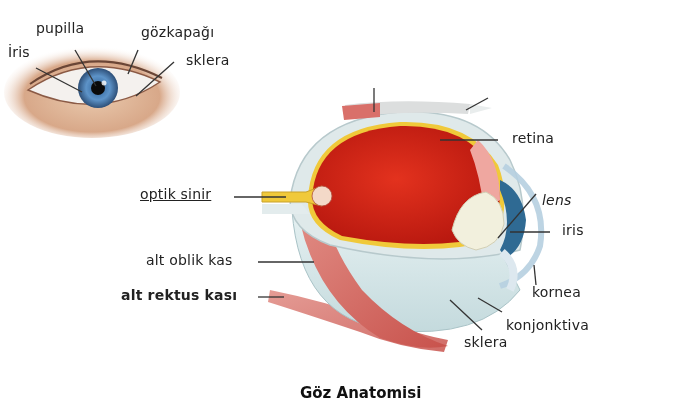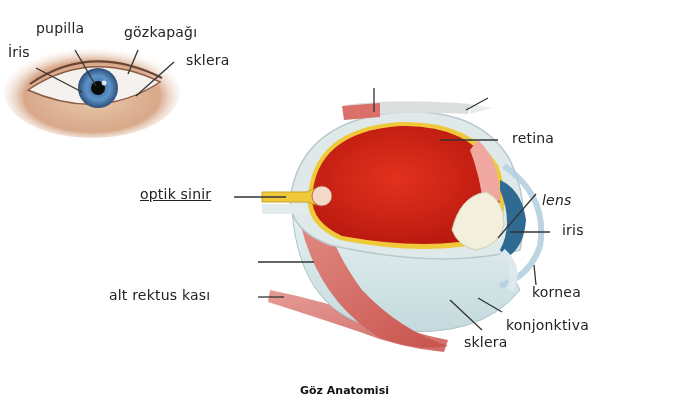--- a/index.html
+++ b/index.html
@@ -1,20 +1,20 @@
 <!DOCTYPE html>
 <html><head>
 <meta charset="utf-8">
 <style>
   html, body { margin:0; padding:0; background:#ffffff; }
   body { width:700px; height:420px; position:relative; overflow:hidden;
          font-family:"DejaVu Sans", "Liberation Sans", sans-serif; }
   .stage { position:absolute; left:0; top:0; width:608px; height:420px; }
   .lbl { position:absolute; font-size:14px; color:#222; white-space:nowrap; letter-spacing:0.2px; }
-  .title { position:absolute; left:300px; top:384px; font-size:11px; font-weight:bold; color:#111; }
+  .title { position:absolute; left:300px; top:384px; font-size:15px; font-weight:bold; color:#111; }
   svg { position:absolute; left:0; top:0; }
 </style>
 </head>
 <body>
 
 <div class="stage">
 
 <svg width="700" height="420" viewBox="0 0 700 420">
   <defs>
     <radialGradient id="skin" cx="50%" cy="55%" r="55%">
@@ -97,28 +97,29 @@
     <line x1="234" y1="197" x2="286" y2="197"></line>
     <line x1="258" y1="262" x2="314" y2="262"></line>
     <line x1="258" y1="297" x2="284" y2="297"></line>
     <line x1="534" y1="265" x2="536" y2="285"></line>
     <line x1="478" y1="298" x2="502" y2="312"></line>
     <line x1="450" y1="300" x2="482" y2="330"></line>
   </g>
 </svg>
 
 <span class="lbl" style="left:36px; top:20px;">pupilla</span>
-<span class="lbl" style="left:124px; top:24px;">gözkapağı</span>
+<span class="lbl" style="left:141px; top:24px;">gözkapağı</span>
 <span class="lbl" style="left:8px; top:44px;">İris</span>
 <span class="lbl" style="left:186px; top:52px;">sklera</span>
 
 <span class="lbl" style="left:512px; top:130px;">retina</span>
 <span class="lbl" style="left:542px; top:192px;font-style:italic;">lens</span>
 <span class="lbl" style="left:562px; top:222px;">iris</span>
 <span class="lbl" style="left:140px; top:186px;text-decoration:underline;">optik sinir</span>
-<span class="lbl" style="left:109px; top:287px;">alt rektus kası</span>
+<span class="lbl" style="left:146px; top:252px;">alt oblik kas</span>
+<span class="lbl" style="left:121px; top:287px;font-weight:bold;">alt rektus kası</span>
 <span class="lbl" style="left:532px; top:284px;">kornea</span>
 <span class="lbl" style="left:506px; top:317px;">konjonktiva</span>
 <span class="lbl" style="left:464px; top:334px;">sklera</span>
 
 <div class="title">Göz Anatomisi</div>
 
 </div>
 
 </body></html>

